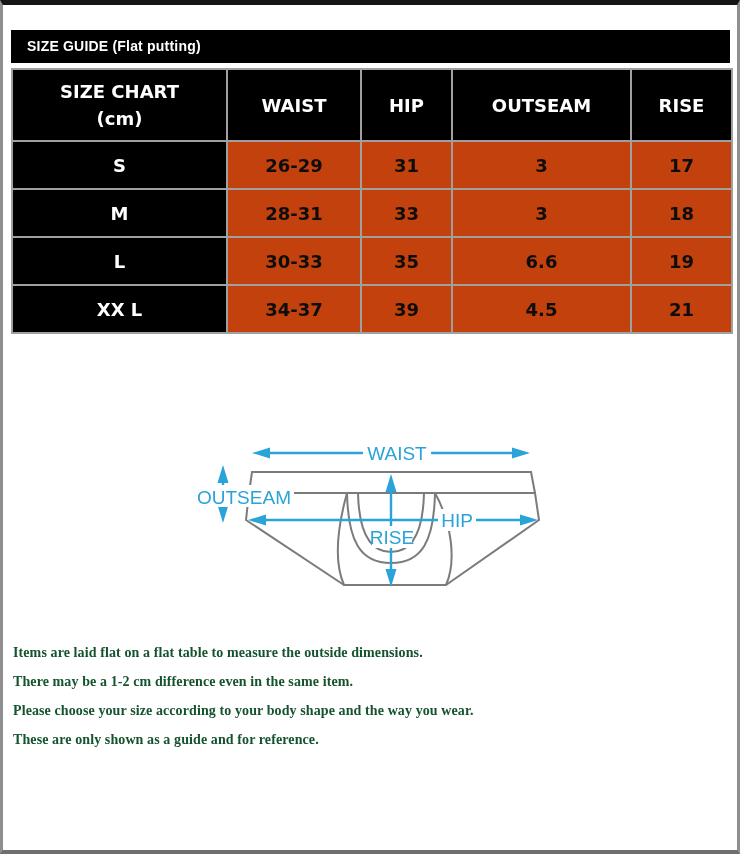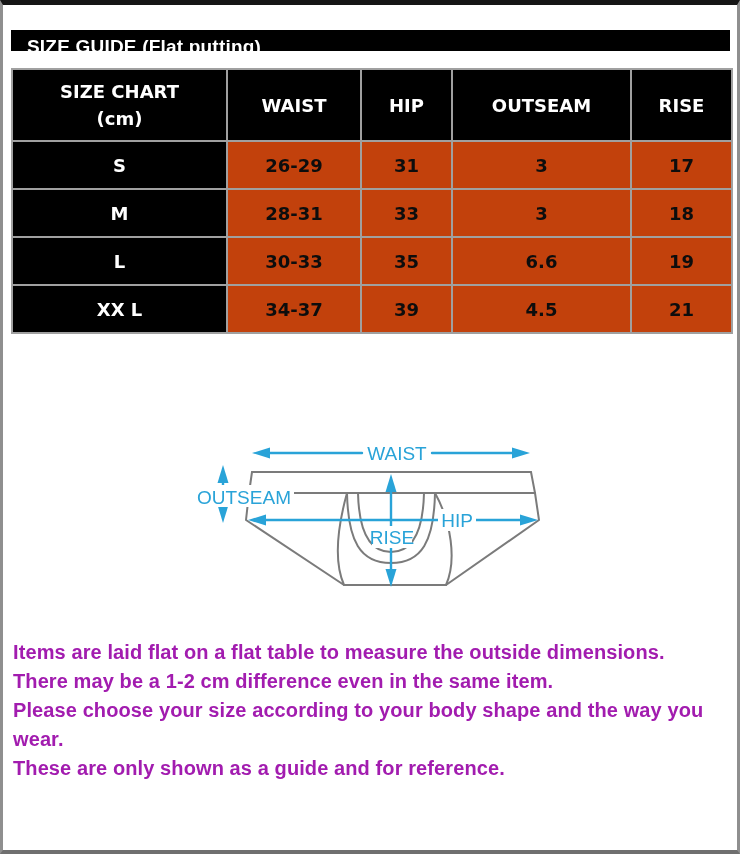--- a/index.html
+++ b/index.html
@@ -10,24 +10,24 @@
     background:#fff;
     border-top:5px solid #151515;
     border-left:3px solid #8f8f8f;
     border-right:3px solid #8f8f8f;
     border-bottom:4px solid #6f6f6f;
     font-family:"Liberation Sans","DejaVu Sans",sans-serif;
     overflow:hidden;
   }
   
   .title-bar{
-    position:absolute;left:8px;top:25px;width:719px;height:21px;
+    position:absolute;left:8px;top:25px;width:719px;height:33px;
     background:#000;color:#fff;
     box-sizing:border-box;padding-left:16px;
-    font-size:19px;font-weight:bold;line-height:33px;letter-spacing:.2px;
+    font-size:14px;font-weight:bold;line-height:33px;letter-spacing:.2px;
     font-family:"Liberation Sans","DejaVu Sans",sans-serif;
   }
   
   table.size-table{
     position:absolute;left:8px;top:63px;
     width:720px;border-collapse:collapse;table-layout:fixed;
     font-family:"DejaVu Sans","Liberation Sans",sans-serif;
   }
   .size-table th,.size-table td{
     border:2px solid #a0a0a0;
@@ -42,23 +42,23 @@
   .size-table td.size-col{background:#000;color:#fff;}
   
   .diagram{position:absolute;left:183px;top:420px;width:370px;height:170px;}
   .diagram text{
     font-family:"Liberation Sans","DejaVu Sans",sans-serif;
     font-size:19px;fill:#29a3d8;
   }
   
   .notes{
     position:absolute;left:10px;top:633px;width:712px;
-    color:#a21caf;font-weight:bold;font-size:20px;line-height:29px;
+    color:#14532d;font-weight:bold;font-size:14px;line-height:29px;
     letter-spacing:.1px;
-    font-family:Liberation Sans, sans-serif;
+    font-family:Liberation Serif, serif;
   }
   .notes p{margin:0;}
 </style>
 </head>
 <body>
 
 <div id="page">
 
   <div class="title-bar">SIZE GUIDE (Flat putting)</div>
 

